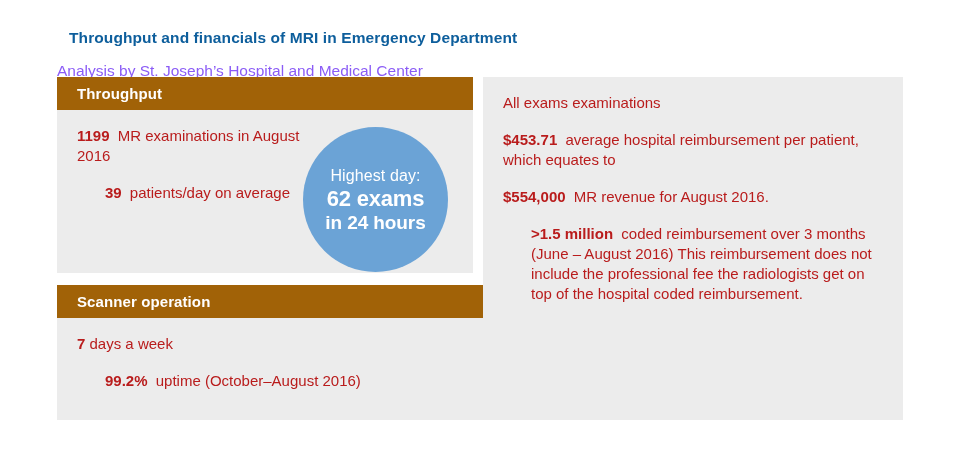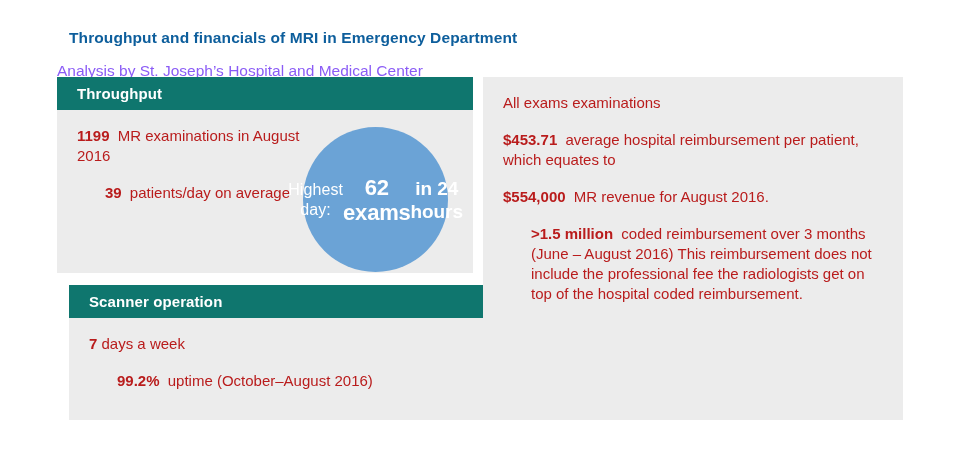--- a/index.html
+++ b/index.html
@@ -42,21 +42,21 @@
     line-height: 21px;
     margin: 2px 0 0 0;
   }
 
   
   .panel {
     position: absolute;
     background: #ececec;
   }
   .panel-header {
-    background: #0f766e;
+    background: #a16207;
     color: #ffffff;
     font-size: 15px;
     font-weight: bold;
     height: 33px;
     line-height: 33px;
     padding-left: 20px;
     box-sizing: border-box;
     letter-spacing: 0.1px;
   }
   .panel-body {
@@ -81,21 +81,21 @@
   }
 
   
   #throughput-panel {
     left: 57px;
     top: 77px;
     width: 416px;
     height: 196px;
   }
   #scanner-panel {
-    left: 69px;
+    left: 57px;
     top: 285px;
     width: 468px;
     height: 135px;
   }
   #financials-panel {
     left: 483px;
     top: 77px;
     width: 420px;
     height: 343px;
   }
@@ -108,21 +108,21 @@
   .highlight-circle {
     position: absolute;
     left: 303px;
     top: 127px;
     width: 145px;
     height: 145px;
     border-radius: 50%;
     background: #6ba3d6;
     color: #ffffff;
     display: flex;
-    flex-direction: row;
+    flex-direction: column;
     align-items: center;
     justify-content: center;
     text-align: center;
     box-sizing: border-box;
   }
   .circle-label {
     font-size: 16px;
     font-weight: normal;
     line-height: 20px;
     letter-spacing: 0.1px;

